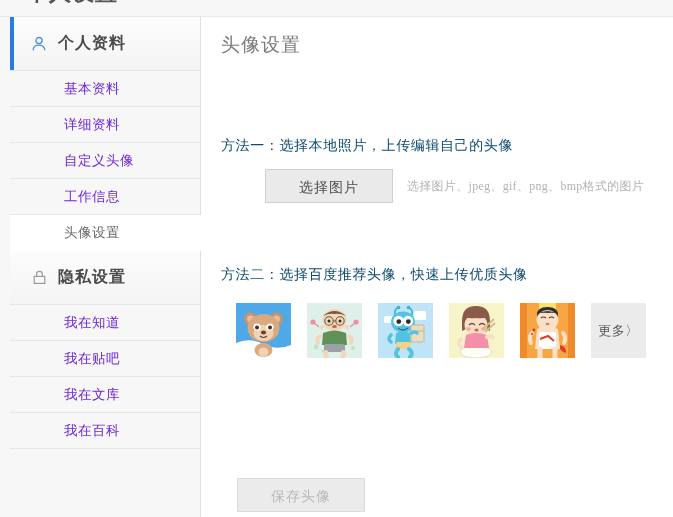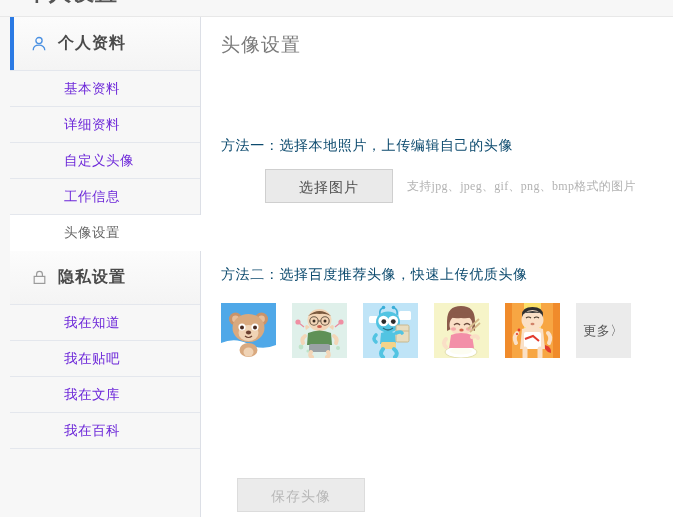--- a/index.html
+++ b/index.html
@@ -211,21 +211,21 @@
     margin-left: 14px;
     font-size: 12px;
     color: #b3b3b3;
     font-family: "Liberation Serif", "DejaVu Serif", serif;
     letter-spacing: 0.3px;
   }
 
   
   .avatars {
     position: absolute;
-    left: 19px;
+    left: 34px;
     top: 286px;
     display: flex;
     gap: 16px;
     border-radius: 9px;
   }
   .avatar {
     position: relative;
     width: 55px;
     height: 55px;
     overflow: hidden;
@@ -331,21 +331,21 @@
 
   <div class="main">
 
     <div class="main-title">头像设置</div>
 
 
     <div class="method method-1">方法一：选择本地照片，上传编辑自己的头像</div>
 
     <div class="pick-row">
       <div class="btn-grey">选择图片</div>
-      <div class="hint">支持jpg、jpeg、gif、png、bmp格式的图片</div>
+      <div class="hint">选择图片、jpeg、gif、png、bmp格式的图片</div>
     </div>
 
     <div class="method method-2">方法二：选择百度推荐头像，快速上传优质头像</div>
 
     <div class="avatars">
 
       <div class="avatar">
         <svg width="55" height="55" viewBox="0 0 55 55">
           <rect width="55" height="55" fill="#4fa8e8"></rect>
           <path d="M0 40 Q14 34 27 41 Q41 48 55 42 L55 55 L0 55Z" fill="#ffffff"></path>

